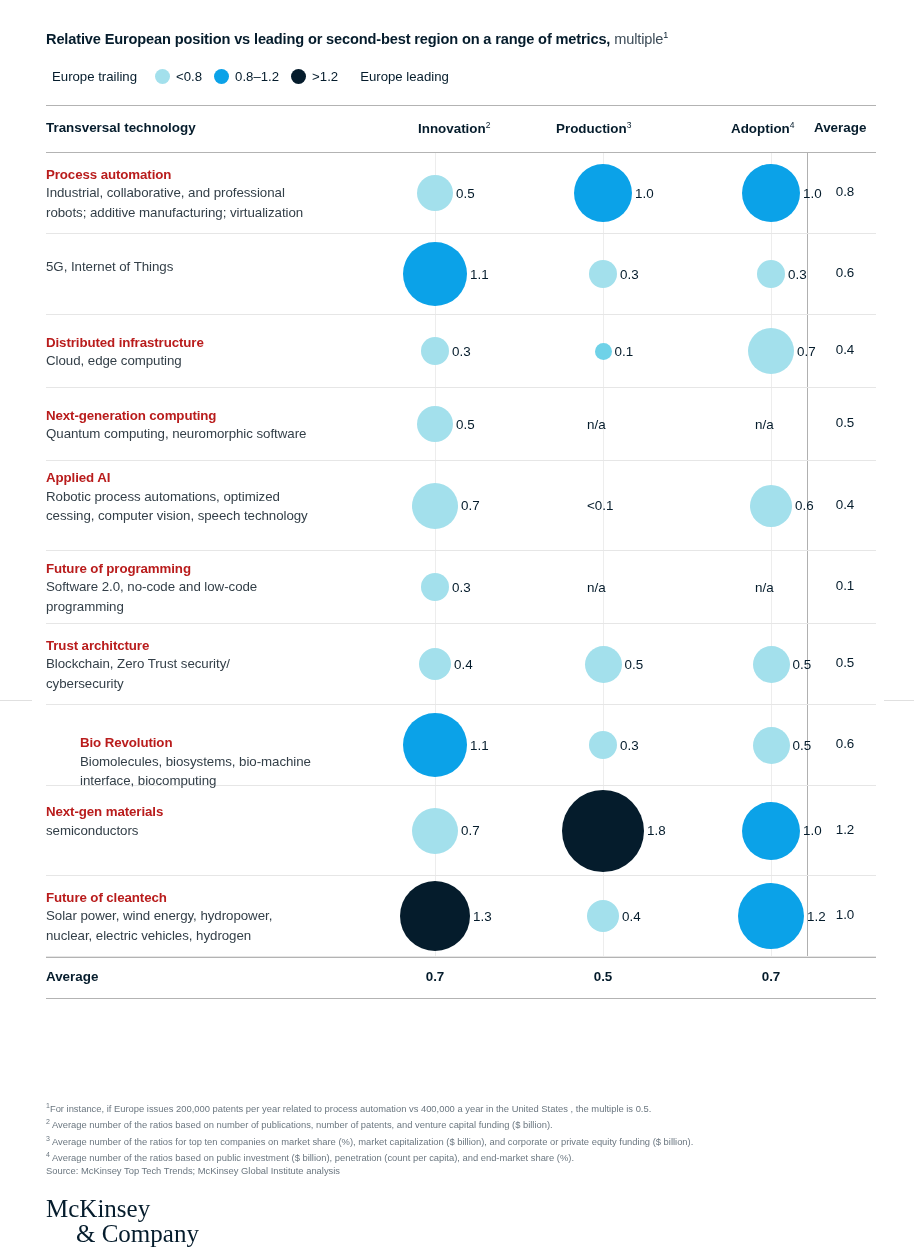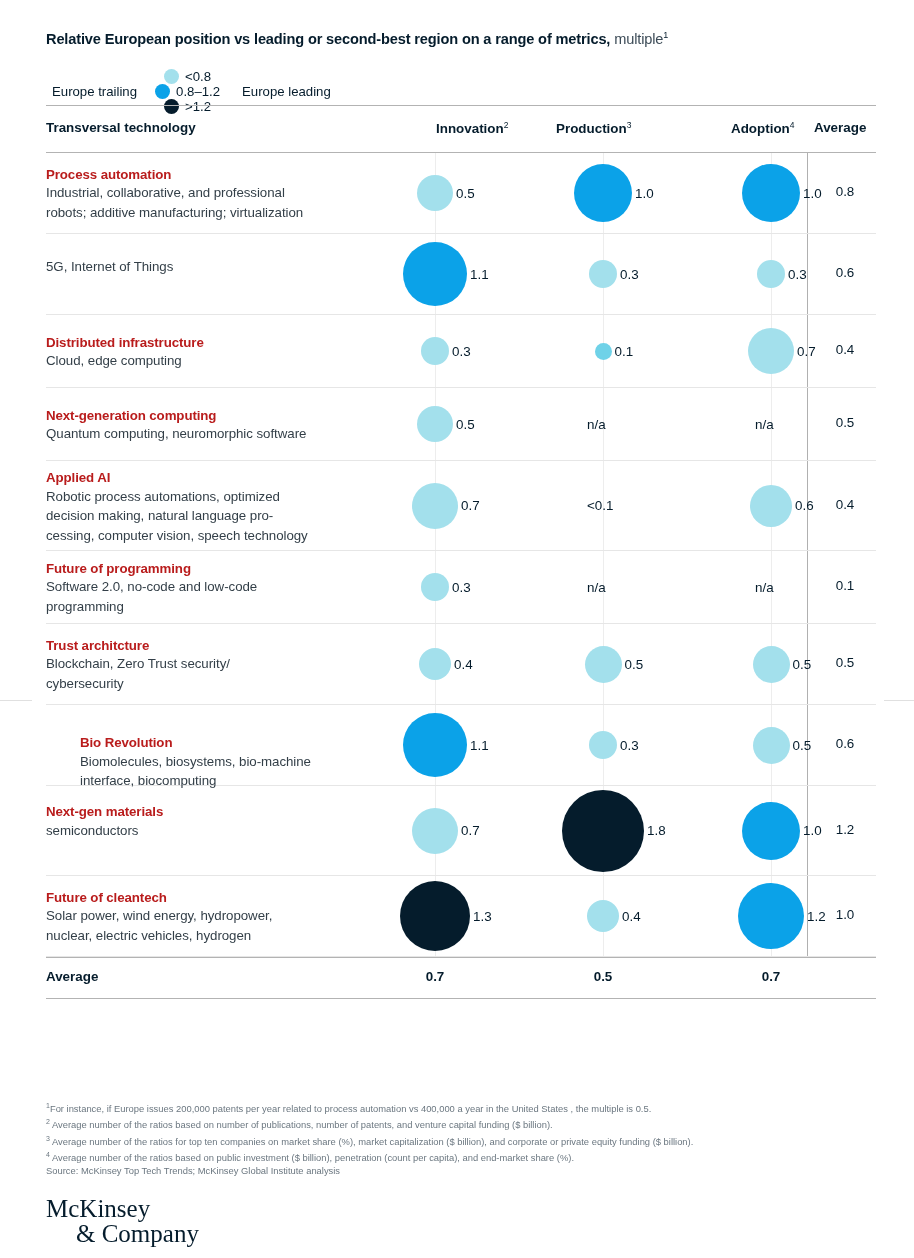--- a/index.html
+++ b/index.html
@@ -34,21 +34,21 @@
   .legend {
     position: absolute;
     left: 52px; top: 69px;
     display: flex;
     align-items: center;
     font-size: 13.2px;
     color: #051c2c;
     white-space: nowrap;
   }
   .legend-text { color: #051c2c; }
-  .legend-group { display: flex; align-items: center; margin-left: 18px; flex-direction: column; }
+  .legend-group { display: flex; align-items: center; margin-left: 18px; }
   .legend-item { display: flex; align-items: center; margin-right: 12px; }
   .legend-dot {
     width: 15px; height: 15px;
     border-radius: 50%;
     margin-right: 6px;
     display: inline-block;
   }
   .legend-label { font-size: 13.2px; }
   .legend-trailing-end { margin-left: 10px; }
 
@@ -71,21 +71,21 @@
   .head-cell {
     position: absolute;
     top: 14px;
     font-size: 13.4px;
     font-weight: bold;
     color: #051c2c;
     white-space: nowrap;
   }
   .head-cell sup { font-size: 8.5px; font-weight: normal; vertical-align: super; }
   .head-tech { left: 0px; }
-  .head-innovation { left: 363px; padding-left: 27px; }
+  .head-innovation { left: 345px; padding-left: 27px; }
   .head-production { left: 510px; }
   .head-adoption   { left: 685px; }
   .head-average    { left: 768px; }
 
   .body-rows { position: relative; }
 
   .drow { position: relative; }
 
   .rlabel {
     position: absolute;
@@ -328,21 +328,20 @@
         </div>
         <div class="rule-row"></div>
         <div class="drow" style="height: 89px;">
           <div class="vgrid" style="left: 389px; top: 0px; height: 89px;"></div>
           <div class="vgrid" style="left: 557px; top: 0px; height: 89px;"></div>
           <div class="vgrid" style="left: 725px; top: 0px; height: 89px;"></div>
           <div class="vdiv-avg" style="left: 761px; top: 0px; height: 89px;"></div>
           <div class="rlabel" style="top: 8px;">
             <div class="rname">Applied AI</div>
             <div class="rdesc">Robotic process automations, optimized</div>
-            <div class="rdesc">decision making, natural language pro-</div>
             <div class="rdesc">cessing, computer vision, speech technology</div>
           </div>
           <div class="metric" style="left: 366px; top: 21.5px; height: 46px;">
             <div class="bubble" style="width: 46px; height: 46px; background: rgb(163, 224, 236);"></div>
             <span class="bval">0.7</span>
           </div>
           <div class="metric" style="left: 541px; top: 35.5px; height: 18px;">
             <span class="bval na">&lt;0.1</span>
           </div>
           <div class="metric" style="left: 704px; top: 23.5px; height: 42px;">

